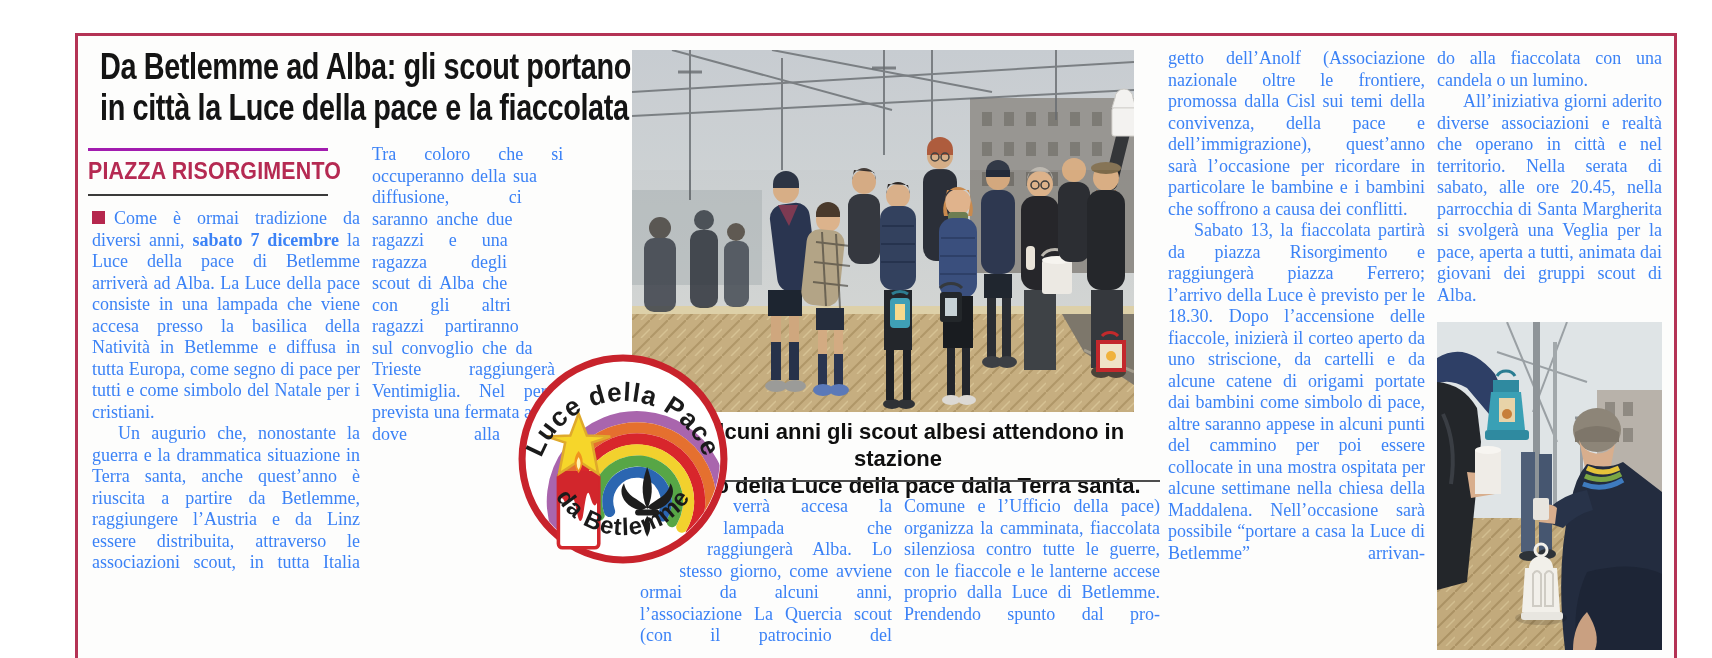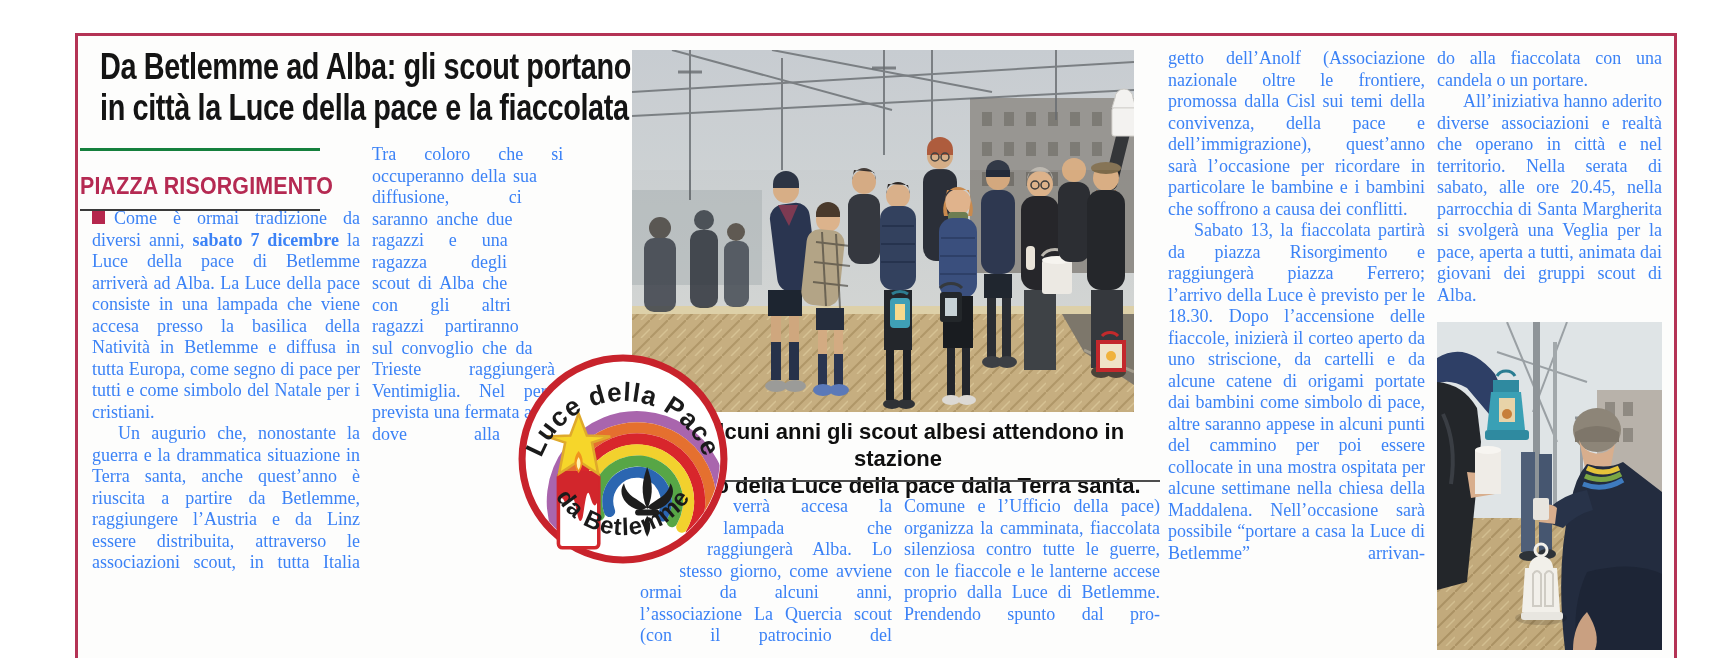--- a/index.html
+++ b/index.html
@@ -4,22 +4,22 @@
 <style>
   html,body{margin:0;padding:0;background:#ffffff;}
   #canvas{position:relative;width:1712px;height:658px;background:#ffffff;overflow:hidden;
           font-family:"Liberation Serif",serif;margin-top:20px;}
   .abs{position:absolute;}
   .frame{left:75px;top:13px;width:1602px;height:632px;border:3px solid #b43355;
          box-sizing:border-box;background:#fdfdfc;}
   .headline{left:100px;top:26px;font-family:"Liberation Sans",sans-serif;font-weight:700;
             font-size:37px;line-height:41px;letter-spacing:-0.5px;color:#141414;
             transform:scaleX(.78);transform-origin:0 0;white-space:nowrap;}
-  .kicker-box{left:80px;top:128px;width:240px;border-top:3px solid #15803d;
-              border-bottom:2px solid #3a3a3a;padding:22px 0 9px 0;}
+  .kicker-box{left:88px;top:128px;width:240px;border-top:3px solid #a21caf;
+              border-bottom:2px solid #3a3a3a;padding:7px 0 9px 0;}
   .kicker-box span{font-family:"Liberation Sans",sans-serif;font-weight:700;font-size:23px;
               color:#b52a52;letter-spacing:.2px;display:inline-block;transform:scaleX(.93);
               transform-origin:0 50%;white-space:nowrap;}
   .col{font-size:18px;line-height:21.5px;color:#3b82f6;text-align:justify;overflow:hidden;}
   .col p{margin:0;}
   .col p.cont{text-align-last:justify;}
   .col p+p{text-indent:26px;}
   .bullet{display:inline-block;width:13px;height:13px;background:#b5274d;margin-right:9px;}
   .float-logo-right{float:right;width:145px;height:240px;
        shape-outside:circle(116px at 142px 121px);}
@@ -287,22 +287,22 @@
   <div class="abs col" style="left:904px;top:476px;width:256px;height:162px;">
     <p class="cont"><span>Comune e l’Ufficio della pace) organizza la camminata, fiaccolata silenziosa contro tutte le guerre, con le fiaccole e le lanterne accese proprio dalla Luce di Betlemme. Prendendo spunto dal pro-</span></p>
   </div>
 
   <div class="abs col" style="left:1168px;top:28px;width:257px;height:610px;">
     <p><span>getto dell’Anolf (Associazione nazionale oltre le frontiere, promossa dalla Cisl sui temi della convivenza, della pace e dell’immigrazione), quest’anno sarà l’occasione per ricordare in particolare le bambine e i bambini che soffrono a causa dei conflitti.</span></p>
     <p class="cont"><span>Sabato 13, la fiaccolata partirà da piazza Risorgimento e raggiungerà piazza Ferrero; l’arrivo della Luce è previsto per le 18.30. Dopo l’accensione delle fiaccole, inizierà il corteo aperto da uno striscione, da cartelli e da alcune catene di origami portate dai bambini come simbolo di pace, altre saranno appese in alcuni punti del cammino per poi essere collocate in una mostra ospitata per alcune settimane nella chiesa della Maddalena. Nell’occasione sarà possibile “portare a casa la Luce di Betlemme” arrivan-</span></p>
   </div>
 
   <div class="abs col" style="left:1437px;top:28px;width:225px;height:272px;">
-    <p><span>do alla fiaccolata con una candela o un portare.</span></p>
-    <p><span>All’iniziativa hanno aderito diverse associazioni e realtà che operano in città e nel territorio. Nella serata di sabato, alle ore 20.45, nella parrocchia di Santa Margherita si svolgerà una Veglia per la pace, aperta a tutti, animata dai giovani dei gruppi scout di Alba.</span></p>
+    <p><span>do alla fiaccolata con una candela o un lumino.</span></p>
+    <p><span>All’iniziativa giorni aderito diverse associazioni e realtà che operano in città e nel territorio. Nella serata di sabato, alle ore 20.45, nella parrocchia di Santa Margherita si svolgerà una Veglia per la pace, aperta a tutti, animata dai giovani dei gruppi scout di Alba.</span></p>
   </div>
 
   <div class="abs photo z1" style="left:1437px;top:302px;width:225px;height:328px;">
     <svg width="225" height="328" viewBox="0 0 225 328">
       <defs>
         <pattern id="hb2" width="18" height="18" patternUnits="userSpaceOnUse">
           <rect width="18" height="18" fill="#c2aa7c"></rect>
           <path d="M0 18 L18 0" stroke="#ab9264" stroke-width="2"></path>
           <path d="M9 18 L18 9" stroke="#d2be90" stroke-width="1.5"></path>
         </pattern>

